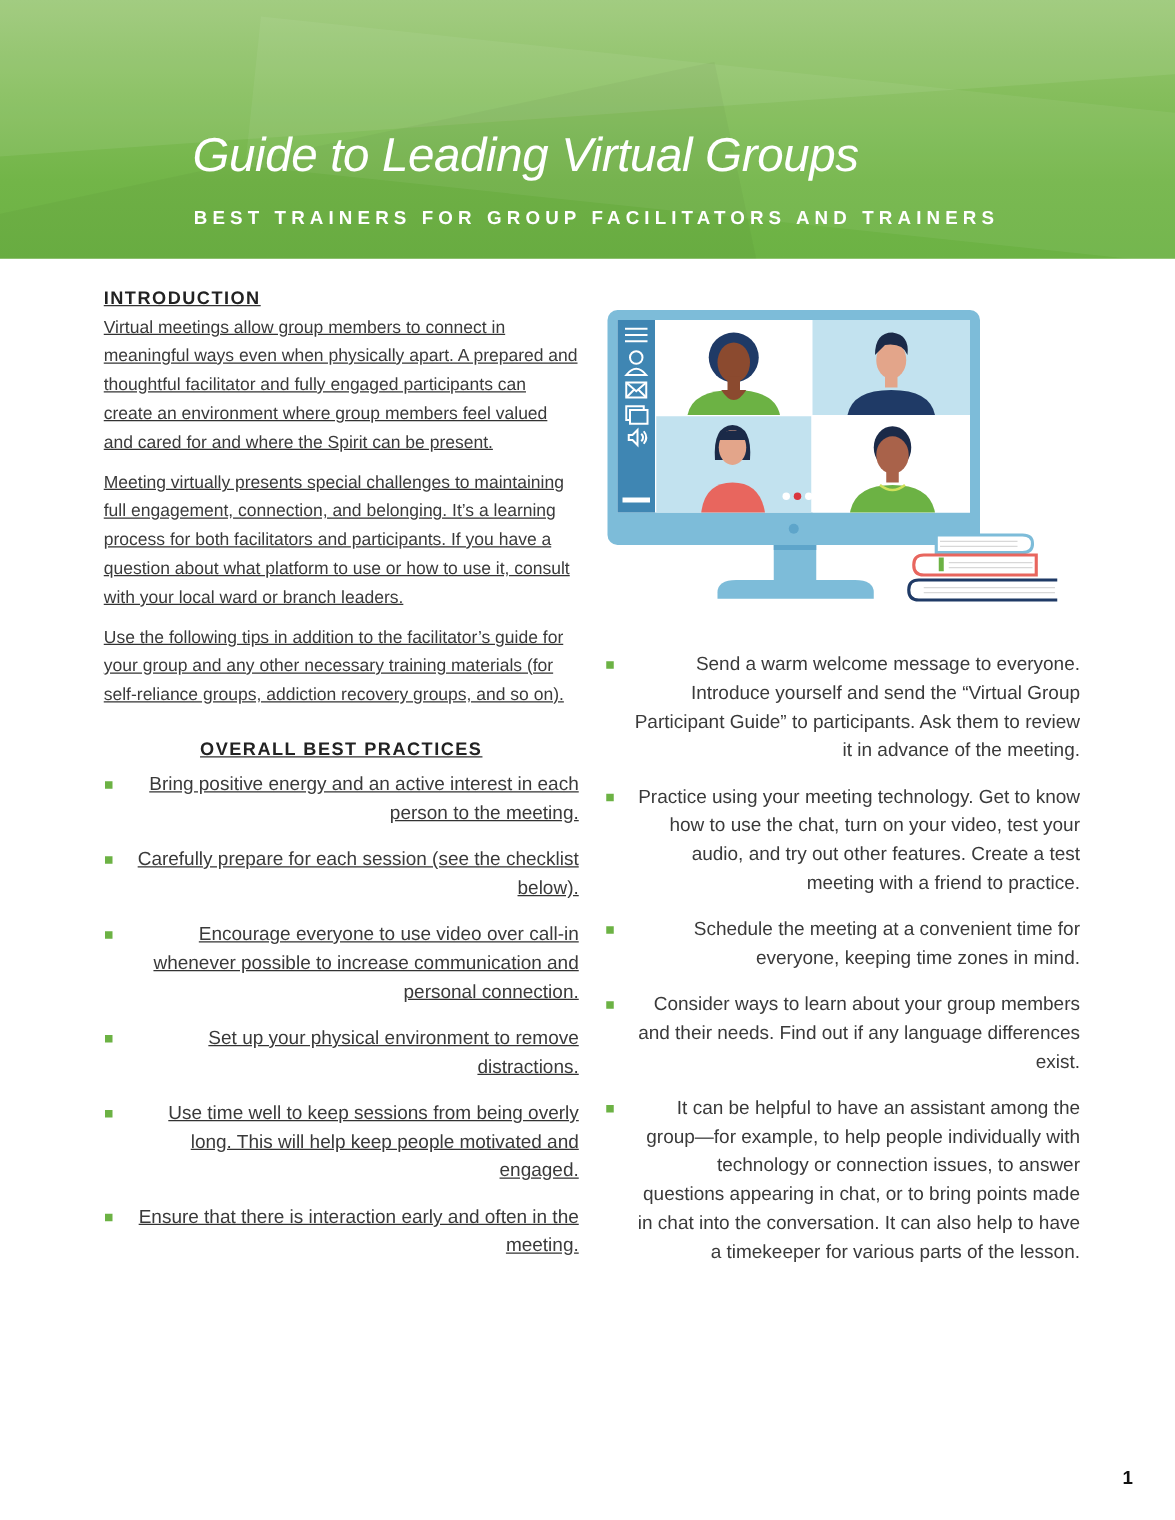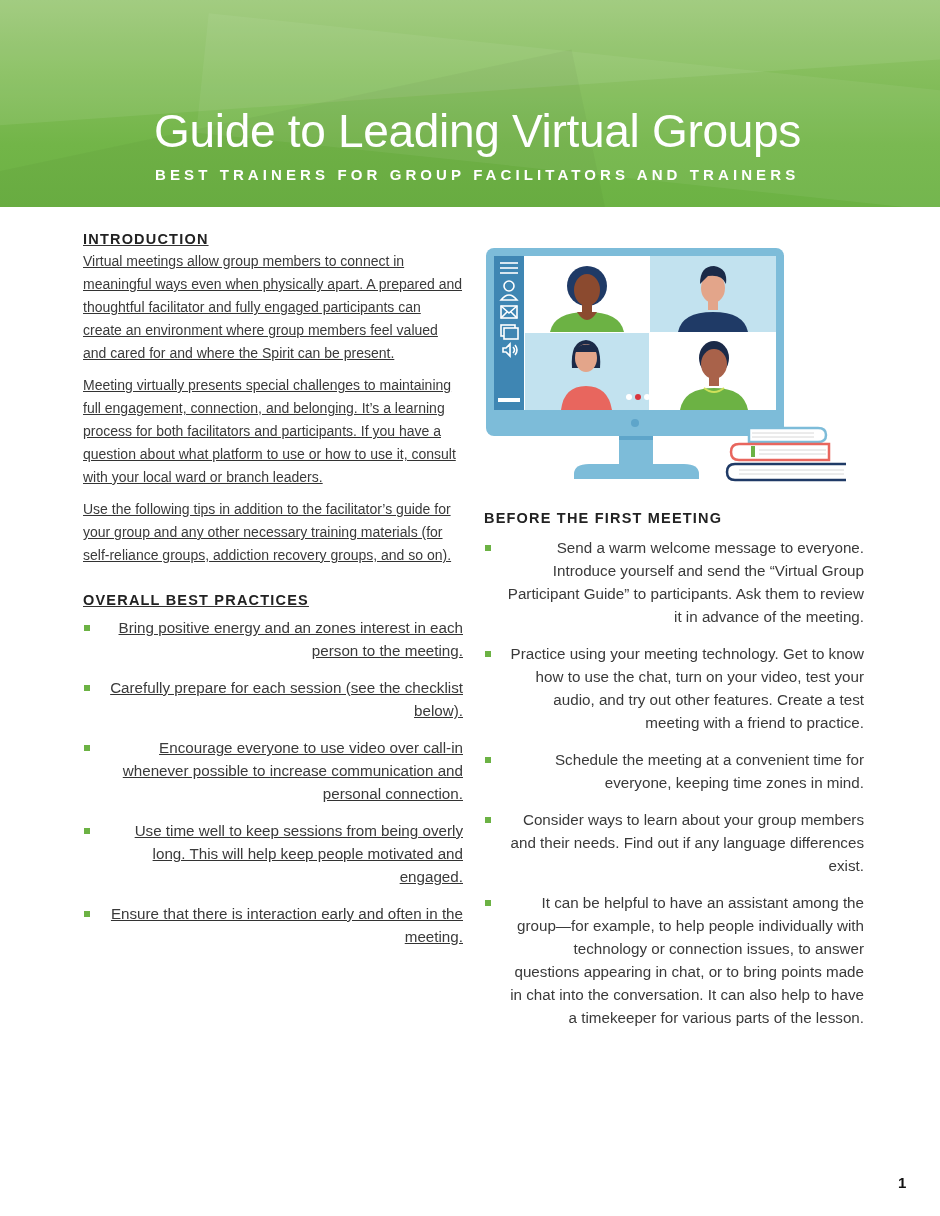--- a/index.html
+++ b/index.html
@@ -9,38 +9,38 @@
   }
   .banner {
     position: absolute; left: 0; top: 0; width: 940px; height: 207px;
     background: linear-gradient(180deg, #9bc877 0%, #86be5d 35%, #72b548 70%, #6cb244 100%);
     overflow: hidden;
   }
   .banner .facet1 { position:absolute; left:-50px; top:-60px; width:1100px; height:150px; background: rgba(255,255,255,0.08); transform: rotate(-4deg); }
   .banner .facet2 { position:absolute; left:200px; top:60px; width:900px; height:120px; background: rgba(255,255,255,0.06); transform: rotate(6deg); }
   .banner .facet3 { position:absolute; left:-100px; top:120px; width:700px; height:200px; background: rgba(0,0,0,0.03); transform: rotate(-12deg); }
   .title {
-    position: absolute; left: 154px; top: 104px; font-size: 46px; color: #ffffff;
-    font-weight: 300; letter-spacing: -0.3px; white-space: nowrap;
+    position: absolute; left: 154px; top: 104px; font-size: 38px; color: #ffffff;
+    font-weight: 300; letter-spacing: -0.3px; white-space: nowrap; font-style: italic;
   }
   .subtitle {
     position: absolute; left: 155px; top: 166px; font-size: 15px; color: #ffffff;
     font-weight: bold; letter-spacing: 4.1px; white-space: nowrap;
   }
   .col { position: absolute; }
   .col-left { left: 83px; top: 231px; width: 380px; text-decoration: underline; }
   .col-right { left: 484px; top: 510px; width: 380px; }
   h2 {
     margin: 0; font-size: 14.5px; font-weight: bold; letter-spacing: 1.2px; color: #222222;
   }
   p.body {
     margin: 0 0 9px 0; font-size: 14px; line-height: 23px; color: #3a3a3a;
   }
   .intro-head { margin-bottom: 3px; }
-  .section2 { margin-top: 25px; }
+  .section2 { margin-top: 25px; text-align: center; }
   ul.bullets { list-style: none; margin: 8px 0 0 0; padding: 0; text-align: right; }
   ul.bullets li {
     position: relative; padding-left: 22px; font-size: 15.2px; line-height: 23px; color: #3a3a3a;
     margin-bottom: 14px;
   }
   ul.bullets li .sq {
     position: absolute; left: 1px; top: 9px; width: 6px; height: 6px; background: #6cb244;
   }
   .right-head { margin-bottom: 0; }
   .illus { position: absolute; left: 484px; top: 246px; width: 362px; height: 240px; }
@@ -60,24 +60,24 @@
 </div>
 
 <div class="col col-left">
   <h2 class="intro-head">INTRODUCTION</h2>
   <p class="body">Virtual meetings allow group members to connect in meaningful ways even when physically apart. A prepared and thoughtful facilitator and fully engaged participants can create an environment where group members feel valued and cared for and where the Spirit can be present.</p>
   <p class="body">Meeting virtually presents special challenges to main­taining full engagement, connection, and belonging. It’s a learning process for both facilitators and partic­ipants. If you have a question about what platform to use or how to use it, consult with your local ward or branch leaders.</p>
   <p class="body">Use the following tips in addition to the facilitator’s guide for your group and any other necessary training materials (for self-reliance groups, addiction recovery groups, and so on).</p>
 
   <h2 class="section2">OVERALL BEST PRACTICES</h2>
   <ul class="bullets">
-    <li><span class="sq"></span><span>Bring positive energy and an zones interest in each person to the meeting.</span></li>
+    <li><span class="sq"></span><span>Bring positive energy and an active interest in each person to the meeting.</span></li>
     <li><span class="sq"></span><span>Carefully prepare for each session (see the checklist below).</span></li>
     <li><span class="sq"></span><span>Encourage everyone to use video over call-in whenever possible to increase communication and personal connection.</span></li>
-    <li><span class="sq"></span></li>
+    <li><span class="sq"></span><span>Set up your physical environment to remove distractions.</span></li>
     <li><span class="sq"></span><span>Use time well to keep sessions from being overly long. This will help keep people motivated and engaged.</span></li>
     <li><span class="sq"></span><span>Ensure that there is interaction early and often in the meeting.</span></li>
   </ul>
 </div>
 
 <svg class="illus" viewBox="0 0 362 240" xmlns="http://www.w3.org/2000/svg">
 
   <rect x="2" y="2" width="298" height="188" rx="8" fill="#7dbcd9"></rect>
   <rect x="10" y="10" width="282" height="154" fill="#ffffff"></rect>
 
@@ -149,21 +149,20 @@
     <rect x="267" y="200" width="4" height="11" fill="#6cb244"></rect>
     <line x1="275" y1="204" x2="342" y2="204" stroke="#d8d8d8" stroke-width="1"></line>
     <line x1="275" y1="208" x2="342" y2="208" stroke="#d8d8d8" stroke-width="1"></line>
     <path d="M362 218 L251 218 Q243 218 243 226 Q243 234 251 234 L362 234" fill="#ffffff" stroke="#1f3a66" stroke-width="2.5"></path>
     <line x1="255" y1="224" x2="360" y2="224" stroke="#d8d8d8" stroke-width="1"></line>
     <line x1="255" y1="228" x2="360" y2="228" stroke="#d8d8d8" stroke-width="1"></line>
   </g>
 </svg>
 
 <div class="col col-right">
-  <h2 class="right-head">BEFORE THE FIRST MEETING</h2>
   <ul class="bullets" style="margin-top:10px">
     <li><span class="sq"></span><span>Send a warm welcome message to everyone. Introduce yourself and send the “Virtual Group Participant Guide” to participants. Ask them to review it in advance of the meeting.</span></li>
     <li><span class="sq"></span><span>Practice using your meeting technology. Get to know how to use the chat, turn on your video, test your audio, and try out other features. Create a test meeting with a friend to practice.</span></li>
     <li><span class="sq"></span><span>Schedule the meeting at a convenient time for everyone, keeping time zones in mind.</span></li>
     <li><span class="sq"></span><span>Consider ways to learn about your group mem­bers and their needs. Find out if any language differences exist.</span></li>
     <li><span class="sq"></span><span>It can be helpful to have an assistant among the group—for example, to help people individually with technology or connection issues, to answer questions appearing in chat, or to bring points made in chat into the conversation. It can also help to have a timekeeper for various parts of the lesson.</span></li>
   </ul>
 </div>
 
 <div class="page-num">1</div>

